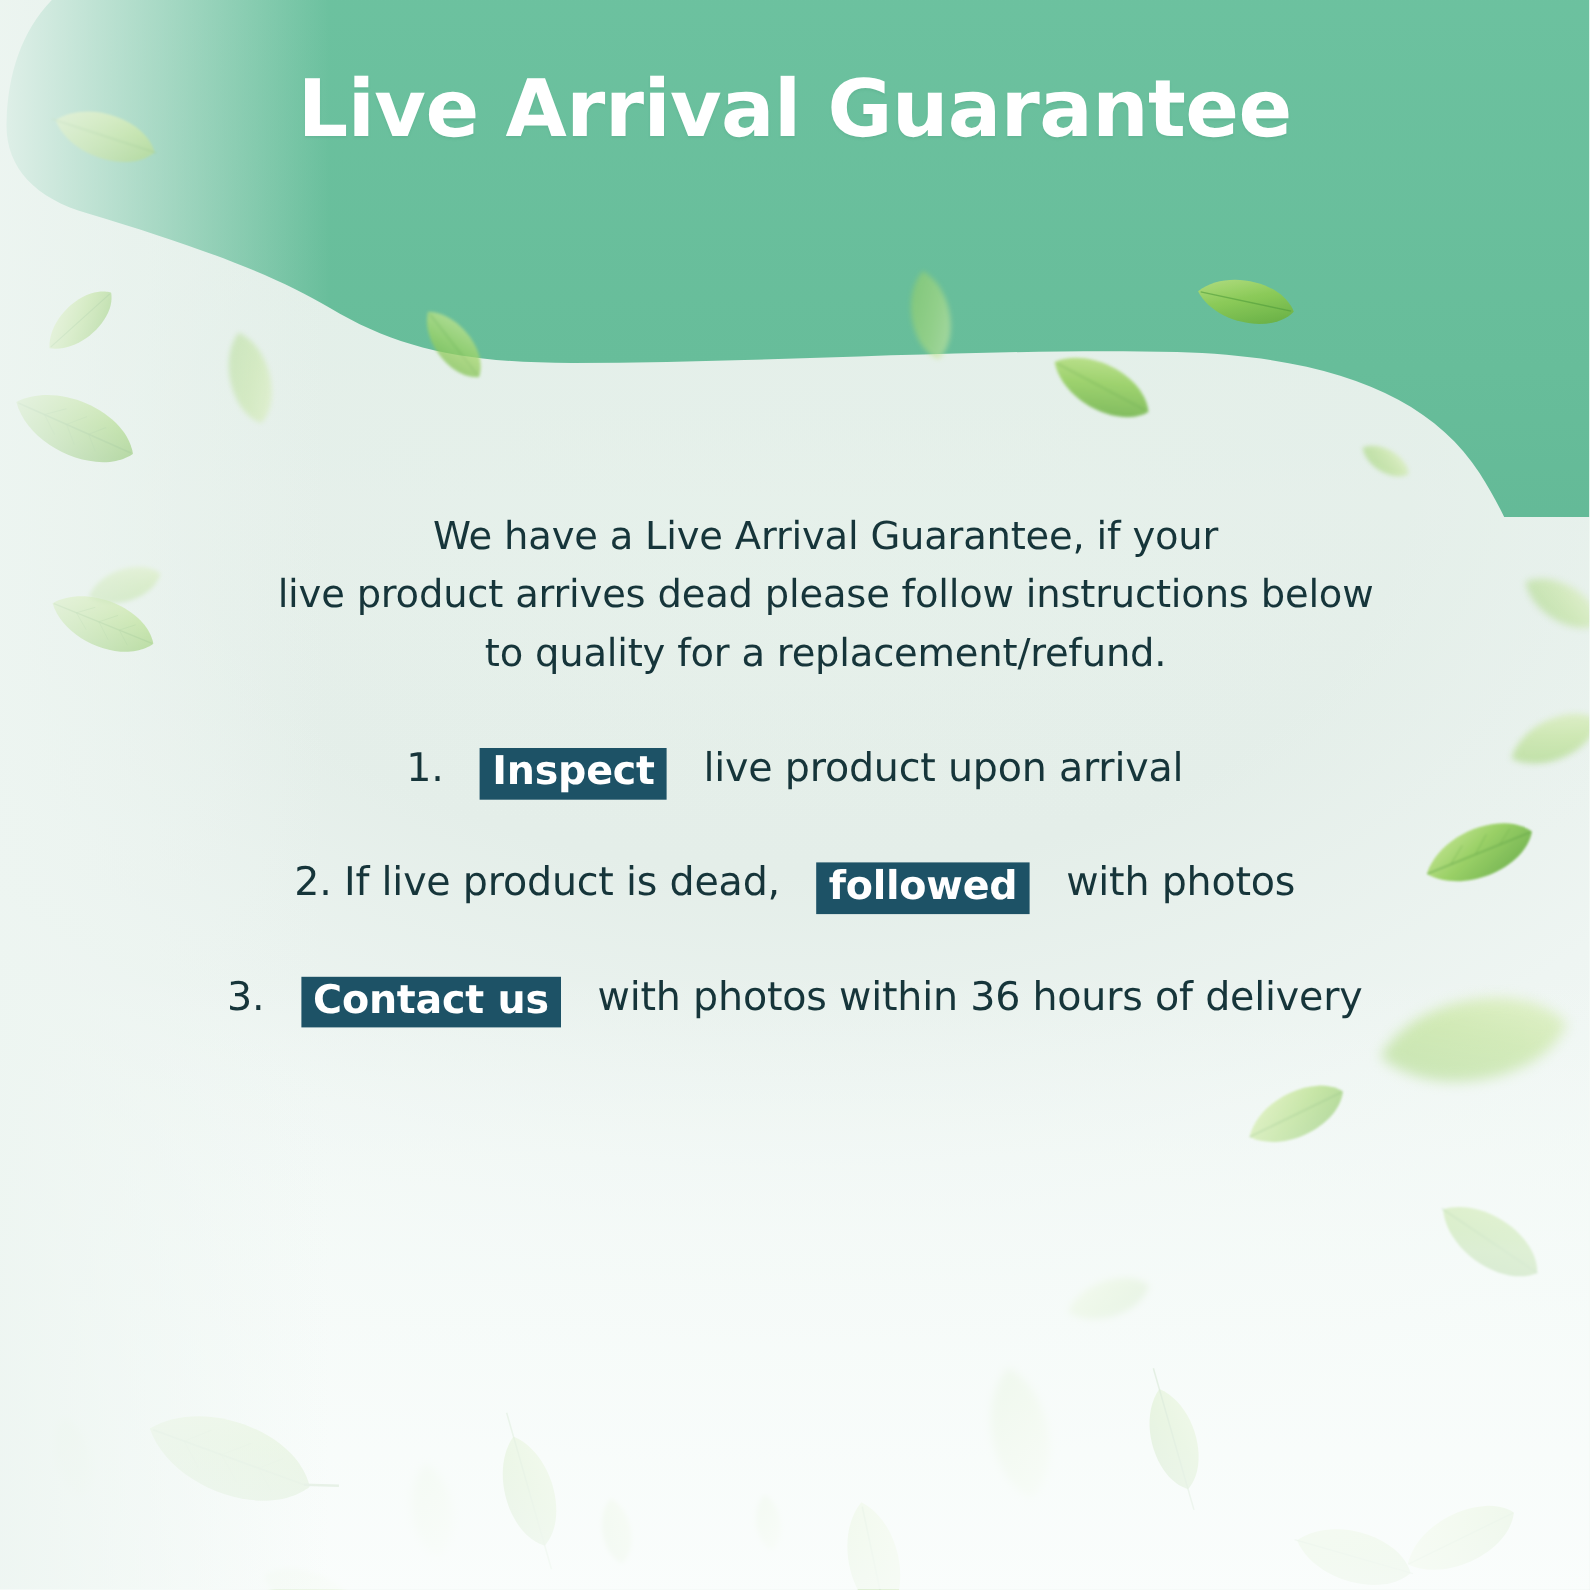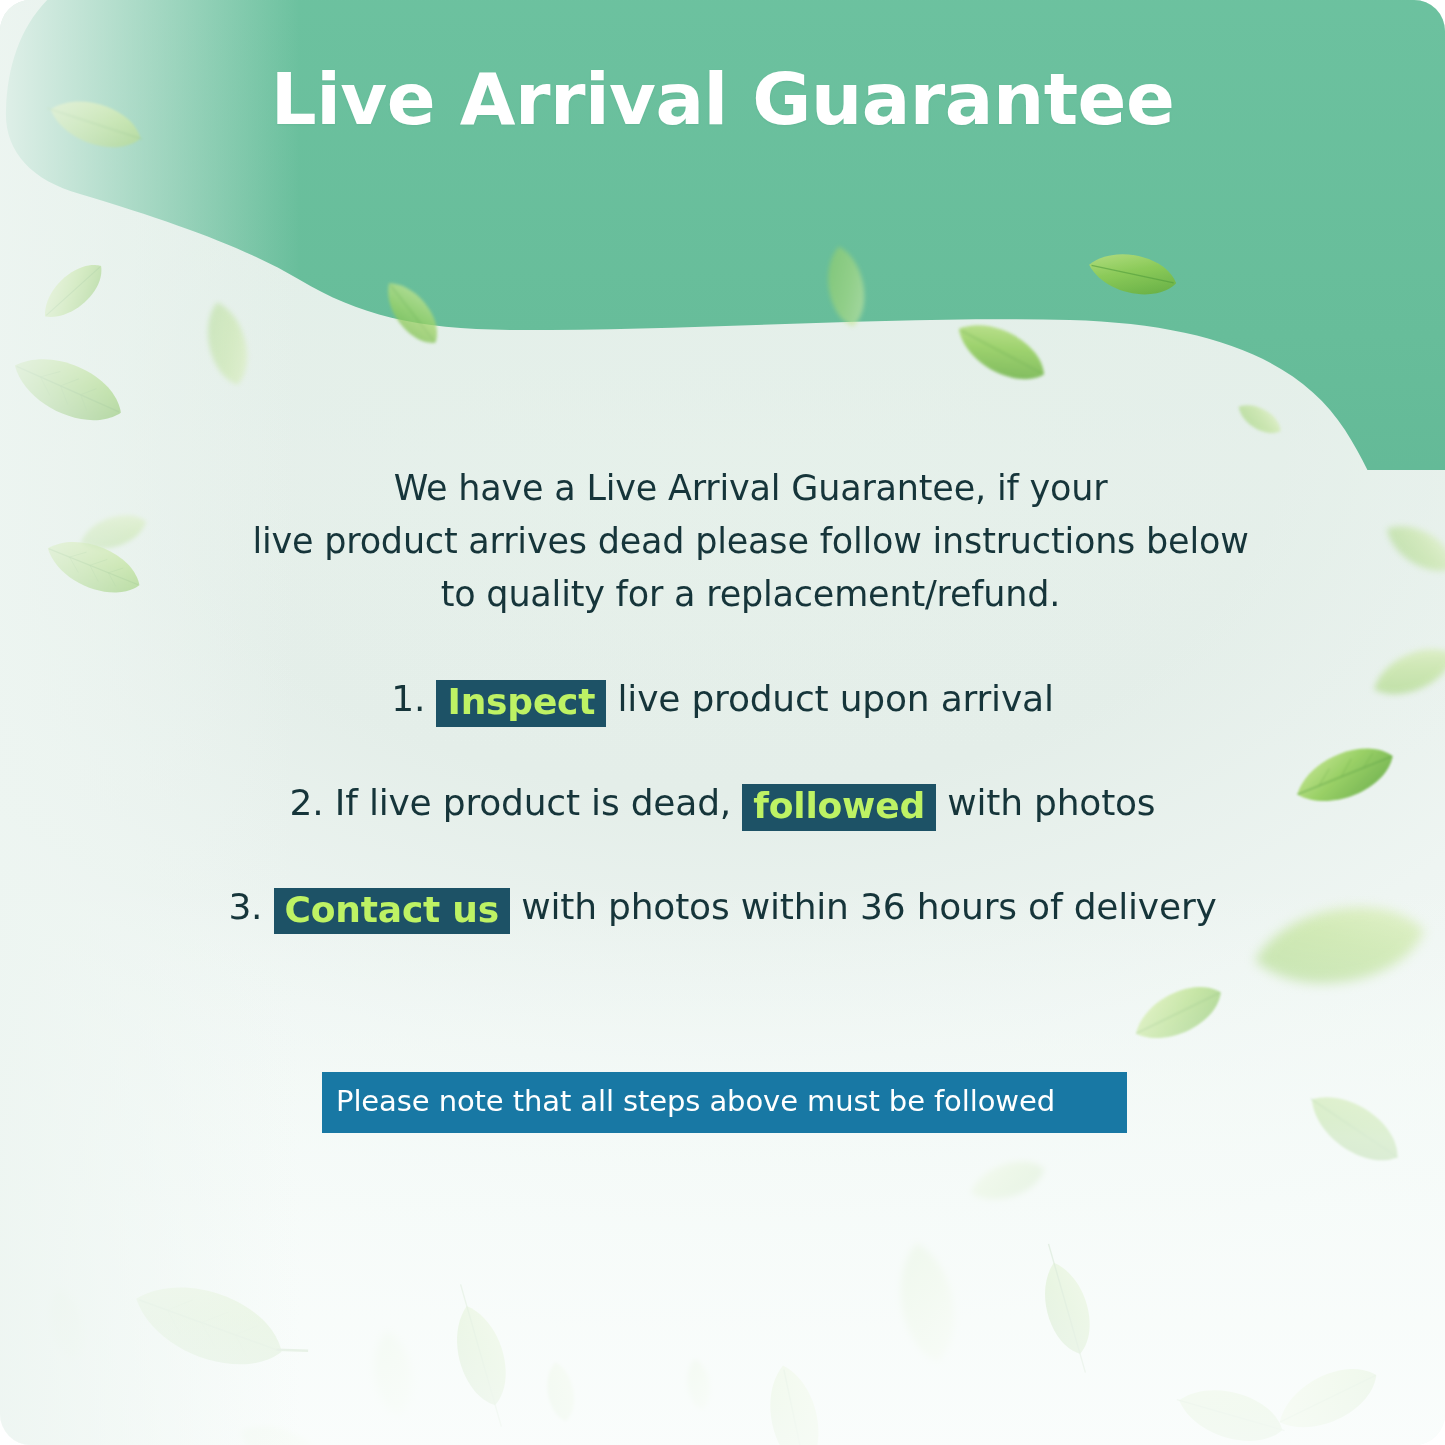--- a/index.html
+++ b/index.html
@@ -9,21 +9,20 @@
   }
   #root {
     position: relative;
     width: 1445px;
     height: 1445px;
     overflow: hidden;
     background:
       radial-gradient(ellipse 1400px 900px at 50% 30%, #e6f0ea 0%, #e4eee9 40%, #eef5f2 70%, #f4faf7 100%),
       #e8f1ec;
     font-family: "Liberation Sans", sans-serif;
-    border-radius: 31px;
     -webkit-font-smoothing: antialiased;
   }
 
   
   .wash-top {
     position: absolute;
     left: 0; top: 0; width: 1445px; height: 760px;
     background: linear-gradient(180deg, rgba(224,238,231,0.95) 0%, rgba(230,241,235,0.5) 60%, rgba(235,244,239,0) 100%);
     pointer-events: none;
   }
@@ -105,24 +104,24 @@
     font-weight: 500;
     letter-spacing: -0.2px;
     white-space: nowrap;
     margin-bottom: 56px;
     line-height: 1.25;
   }
   .step .num { font-weight: 500; }
   .hl {
     display: inline-block;
     background: #1d5266;
-    color: #bef264;
+    color: #ffffff;
     font-weight: bold;
     padding: 3px 11px 6px 11px;
-    margin: 0 0;
+    margin: 0 22px;
     line-height: 1.05;
     vertical-align: baseline;
     position: relative;
     top: 3px;
     text-align: right;
   }
 
   .notes {
     position: absolute;
     left: 322px; top: 1072px;
@@ -480,18 +479,17 @@
 
       <div class="step">
         <span class="num">3.</span>
         <span class="hl">Contact us</span>
         <span>with photos within 36 hours of delivery</span>
       </div>
 
     </div>
 
     <div class="notes">
-      <div class="note-bar">Please note that all steps above must be followed</div>
       <div class="note-gap"></div>
     </div>
 
   </div>
 </div>
 
 </body></html>

